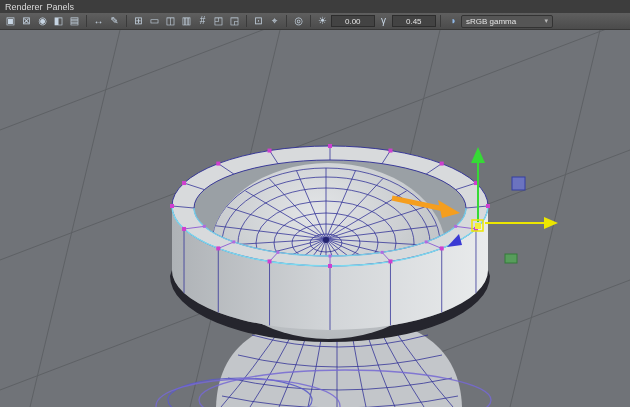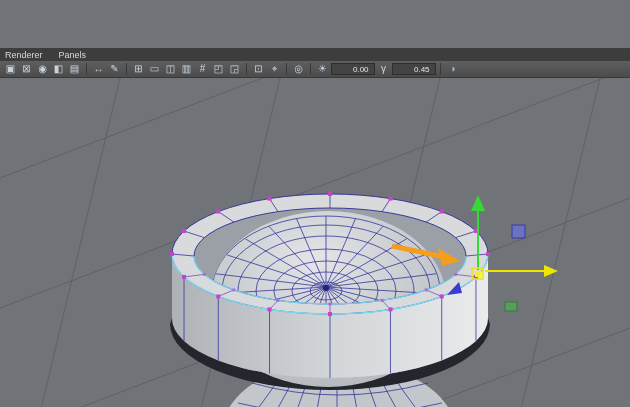--- a/index.html
+++ b/index.html
@@ -4,39 +4,39 @@
 <style>
   html,body{margin:0;padding:0;}
   body{
     width:630px;height:407px;overflow:hidden;
     font-family:"Liberation Sans",sans-serif;
     background:#707378;
   }
   
   .menubar{
     height:13px;background:#3d3d3d;color:#d9d9d9;
-    display:flex;align-items:center;gap:16px;
-    font-size:9px;padding:0 5px;box-sizing:border-box;margin-top:48px;
+    display:flex;align-items:center;gap:4px;
+    font-size:9px;padding:0 5px;box-sizing:border-box;
   }
   .menubar span{cursor:default;}
   .toolbar{
     height:17px;background:linear-gradient(#5f5f5f,#4b4b4b);
     border-bottom:1px solid #383838;
     display:flex;align-items:center;gap:1px;
     padding:0 3px;box-sizing:border-box;
   }
   .tb-icon{
     width:15px;height:14px;line-height:14px;text-align:center;
     font-size:10px;color:#c6d4e2;cursor:pointer;flex:0 0 auto;
   }
   .sep{width:1px;height:12px;background:#3a3a3a;margin:0 3px;flex:0 0 auto;}
   .field{
     width:44px;height:12px;background:#434343;border:1px solid #2d2d2d;
     color:#e4e4e4;font-size:8px;display:flex;align-items:center;
-    padding:0 21px;box-sizing:border-box;cursor:text;flex:0 0 auto;
+    padding:0 13px;box-sizing:border-box;cursor:text;flex:0 0 auto;
   }
   .dropdown{
     height:13px;min-width:92px;background:#555;border:1px solid #333;
     border-radius:2px;color:#e2e2e2;font-size:8px;
     display:flex;align-items:center;gap:5px;padding:0 4px;
     box-sizing:border-box;cursor:pointer;flex:0 0 auto;
   }
   .dropdown .arr{margin-left:auto;font-size:7px;color:#b8b8b8;}
   
   .viewport{position:relative;width:630px;height:377px;background:#707378;}
@@ -85,20 +85,24 @@
         <span class="sep"></span>
         <span class="tb-icon">◎</span>
       </span>
     <span class="sep"></span>
     <span class="tb-icon">☀</span>
     <span class="field">0.00</span>
     <span class="tb-icon">γ</span>
     <span class="field">0.45</span>
     <span class="sep"></span>
     <span class="tb-icon" style="color:#8fb8e8;">◑</span>
+    <span class="dropdown">
+      <span>sRGB gamma</span>
+      <span class="arr">▾</span>
+    </span>
   </div>
 
   <div class="viewport">
     <svg id="scene" width="630" height="377" viewBox="0 0 630 377">
       <defs>
         <linearGradient id="gwall" x1="0" y1="0" x2="1" y2="0">
           <stop offset="0" stop-color="#aeb2b6"></stop>
           <stop offset=".5" stop-color="#d2d5d8"></stop>
           <stop offset="1" stop-color="#e9ebec"></stop>
         </linearGradient>

